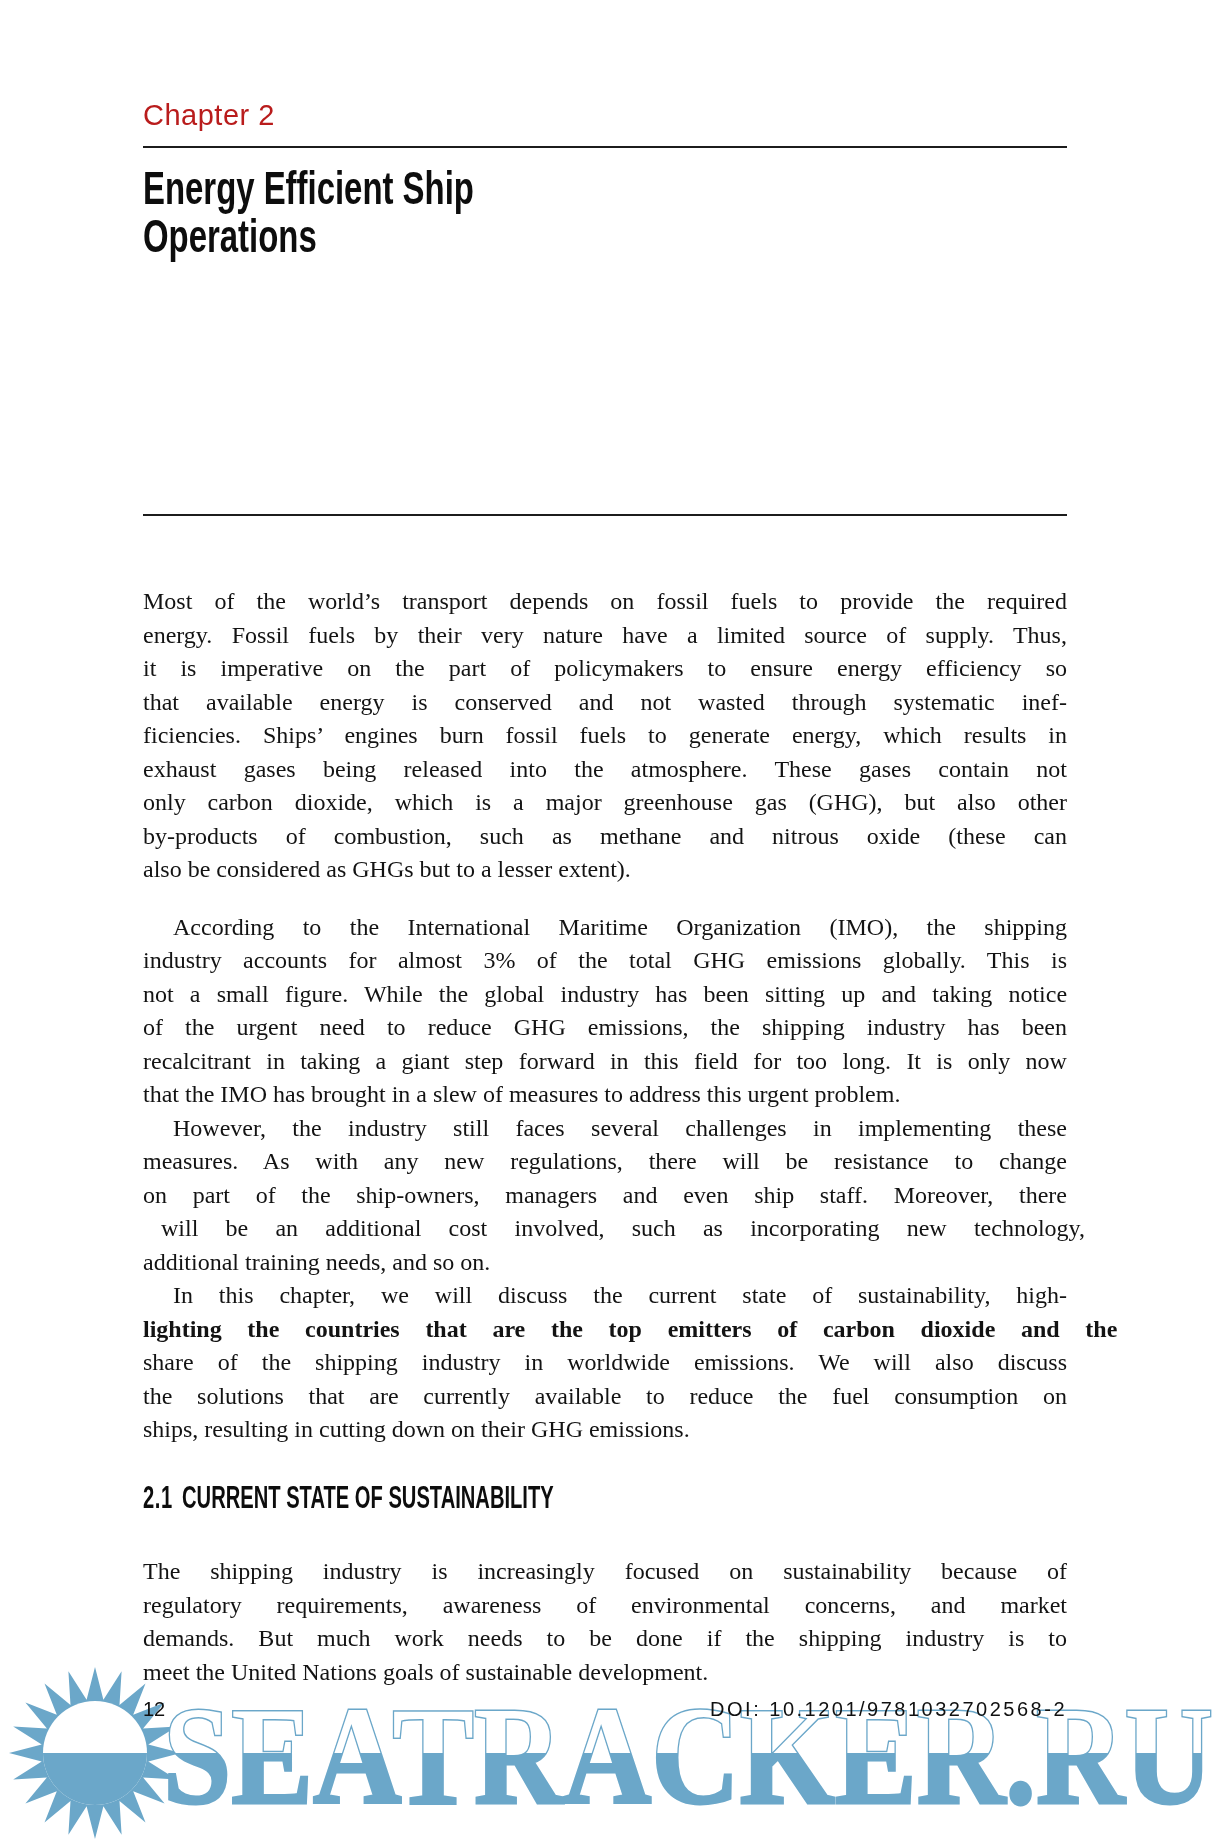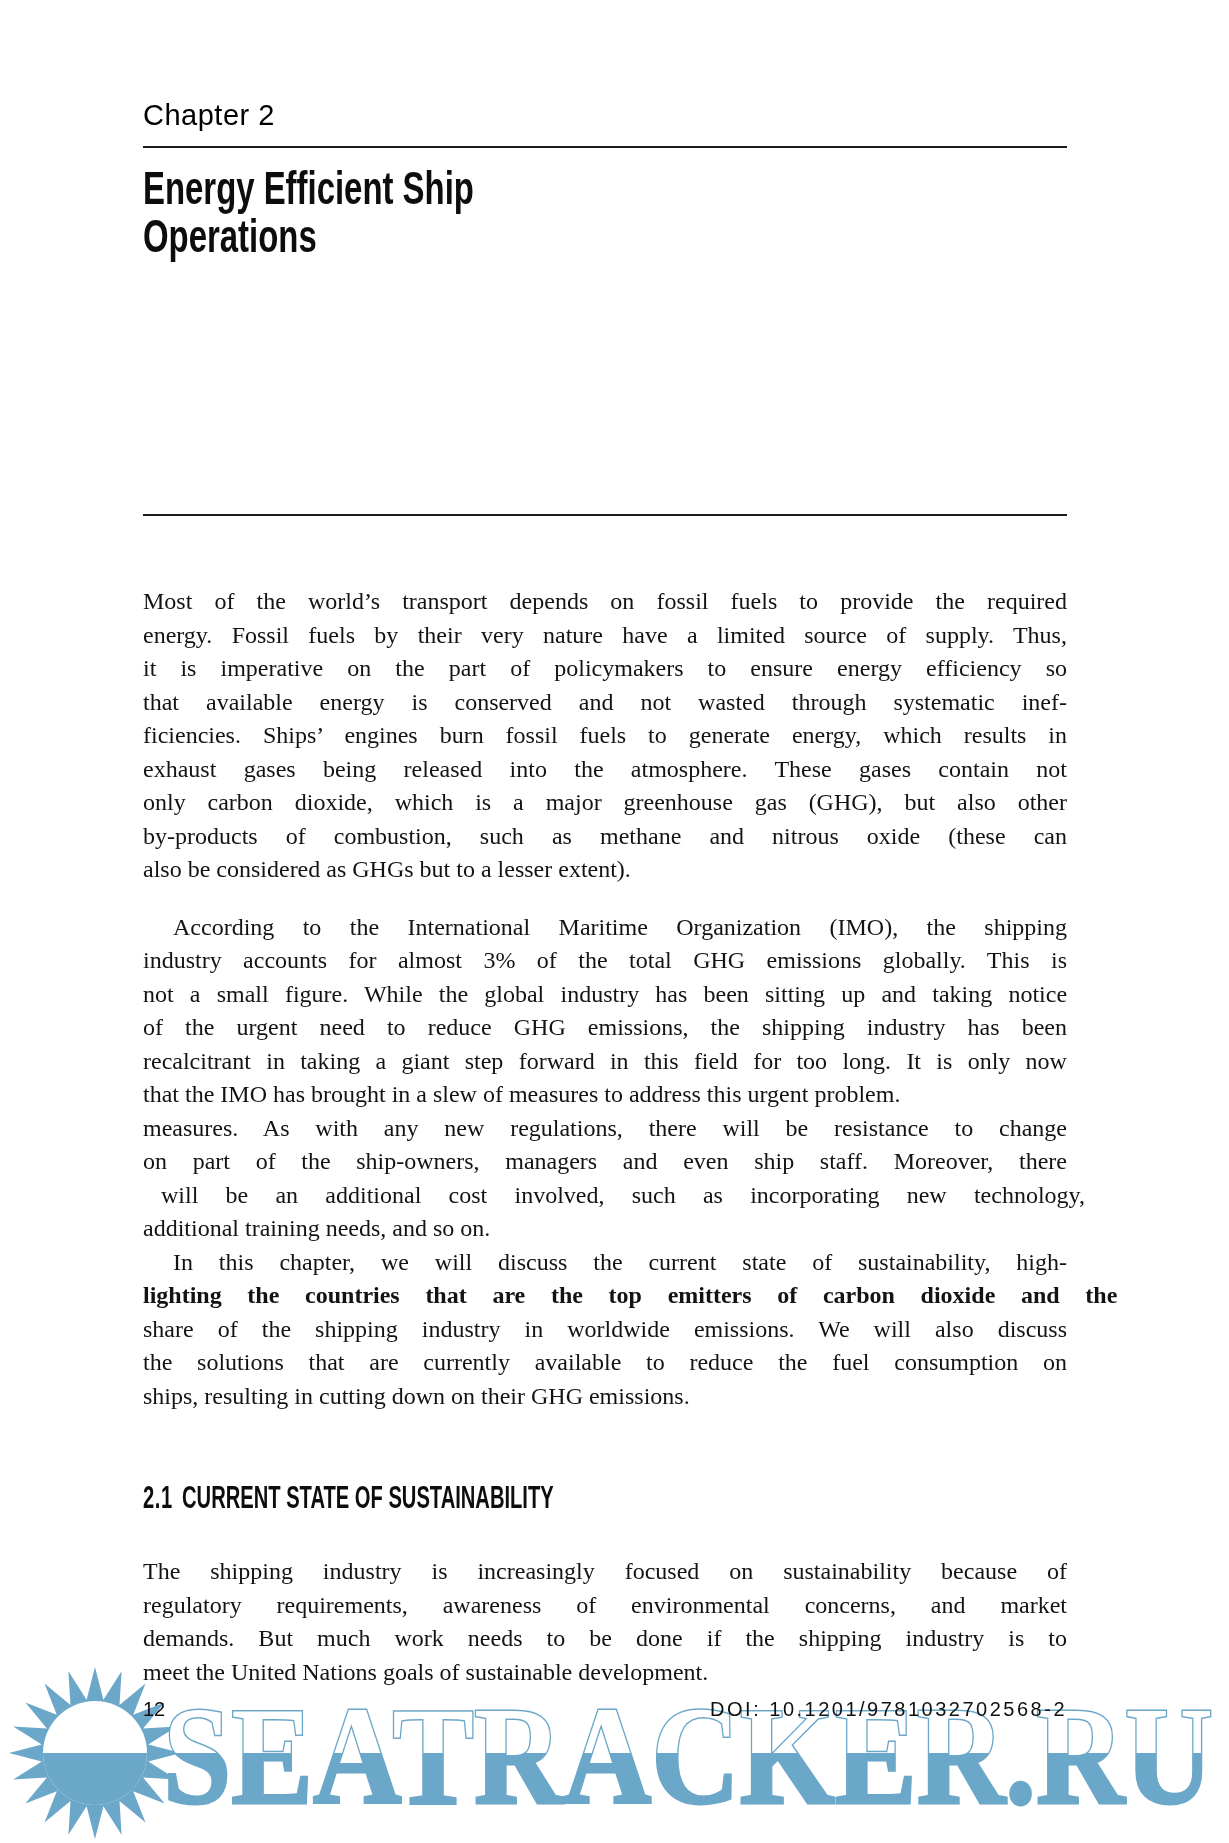--- a/index.html
+++ b/index.html
@@ -12,21 +12,21 @@
     color:#141414;
     margin:0 auto;
   }
   .content{
     position:absolute;left:143px;top:0;width:924px;height:100%;
     z-index:2;
   }
   .chapter-label{
     position:absolute;top:99px;left:0;
     font-family:"Liberation Sans", sans-serif;
-    font-size:29px;font-weight:400;letter-spacing:.5px;color:#000000;
+    font-size:29px;font-weight:400;letter-spacing:.5px;color:#b91c1c;
   }
   .rule{position:absolute;left:0;width:924px;height:2px;background:#1c1c1c;}
   .rule-top{top:146px;}
   .rule-mid{top:514px;}
   .chapter-title{
     position:absolute;top:164px;left:0;
     font-family:"Liberation Sans", sans-serif;
     font-weight:700;font-size:47px;line-height:48px;color:#0d0d0d;
     transform:scaleX(0.70);transform-origin:left top;
     white-space:nowrap;letter-spacing:0px;
@@ -107,20 +107,21 @@
         <div class="bline jline" style="word-spacing: 21.33px;"><span>exhaust gases being released into the atmosphere. These gases contain not</span></div>
         <div class="bline jline" style="word-spacing: 15.9px;"><span>only carbon dioxide, which is a major greenhouse gas (GHG), but also other</span></div>
         <div class="bline jline" style="word-spacing: 22.08px;"><span>by-products of combustion, such as methane and nitrous oxide (these can</span></div>
         <div class="bline lline"><span>also be considered as GHGs but to a lesser extent).</span></div>
         <div class="bline jline" style="text-indent: 30px; word-spacing: 22.41px; margin-top: 24px;"><span>According to the International Maritime Organization (IMO), the shipping</span></div>
         <div class="bline jline" style="word-spacing: 15.45px;"><span>industry accounts for almost 3% of the total GHG emissions globally. This is</span></div>
         <div class="bline jline" style="word-spacing: 10.19px;"><span>not a small figure. While the global industry has been sitting up and taking notice</span></div>
         <div class="bline jline" style="word-spacing: 16.1px;"><span>of the urgent need to reduce GHG emissions, the shipping industry has been</span></div>
         <div class="bline jline" style="word-spacing: 9.3px;"><span>recalcitrant in taking a giant step forward in this field for too long. It is only now</span></div>
         <div class="bline lline"><span>that the IMO has brought in a slew of measures to address this urgent problem.</span></div>
+        <div class="bline jline" style="text-indent: 30px; word-spacing: 20.35px;"><span>However, the industry still faces several challenges in implementing these</span></div>
         <div class="bline jline" style="word-spacing: 19.84px;"><span>measures. As with any new regulations, there will be resistance to change</span></div>
         <div class="bline jline" style="word-spacing: 19.66px;"><span>on part of the ship-owners, managers and even ship staff. Moreover, there</span></div>
         <div class="bline jline" style="word-spacing: 21.24px; margin-left: 18px;"><span>will be an additional cost involved, such as incorporating new technology,</span></div>
         <div class="bline lline"><span>additional training needs, and so on.</span></div>
         <div class="bline jline" style="text-indent: 30px; word-spacing: 19.88px;"><span>In this chapter, we will discuss the current state of sustainability, high-</span></div>
         <div class="bline jline" style="word-spacing: 19.68px; font-weight: bold;"><span>lighting the countries that are the top emitters of carbon dioxide and the</span></div>
         <div class="bline jline" style="word-spacing: 18.04px;"><span>share of the shipping industry in worldwide emissions. We will also discuss</span></div>
         <div class="bline jline" style="word-spacing: 18.75px;"><span>the solutions that are currently available to reduce the fuel consumption on</span></div>
         <div class="bline lline"><span>ships, resulting in cutting down on their GHG emissions.</span></div>
       </div>

